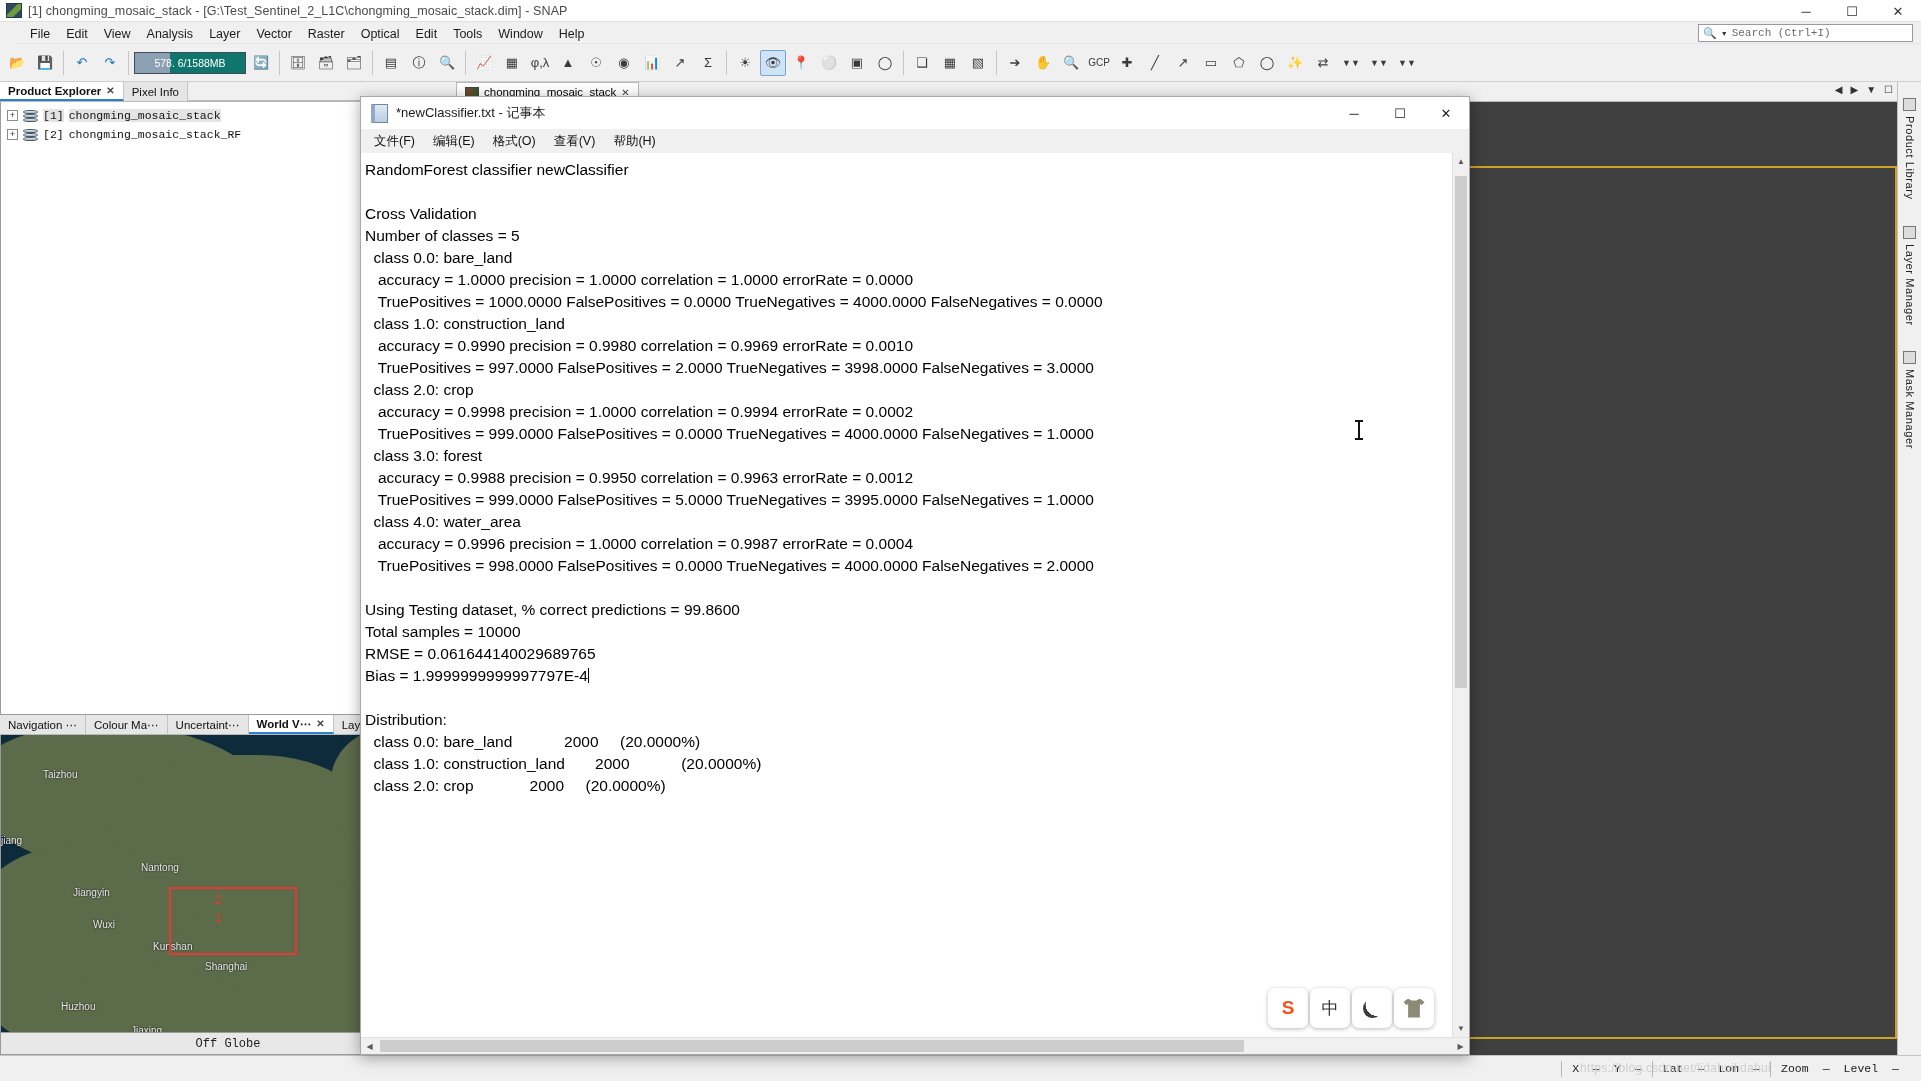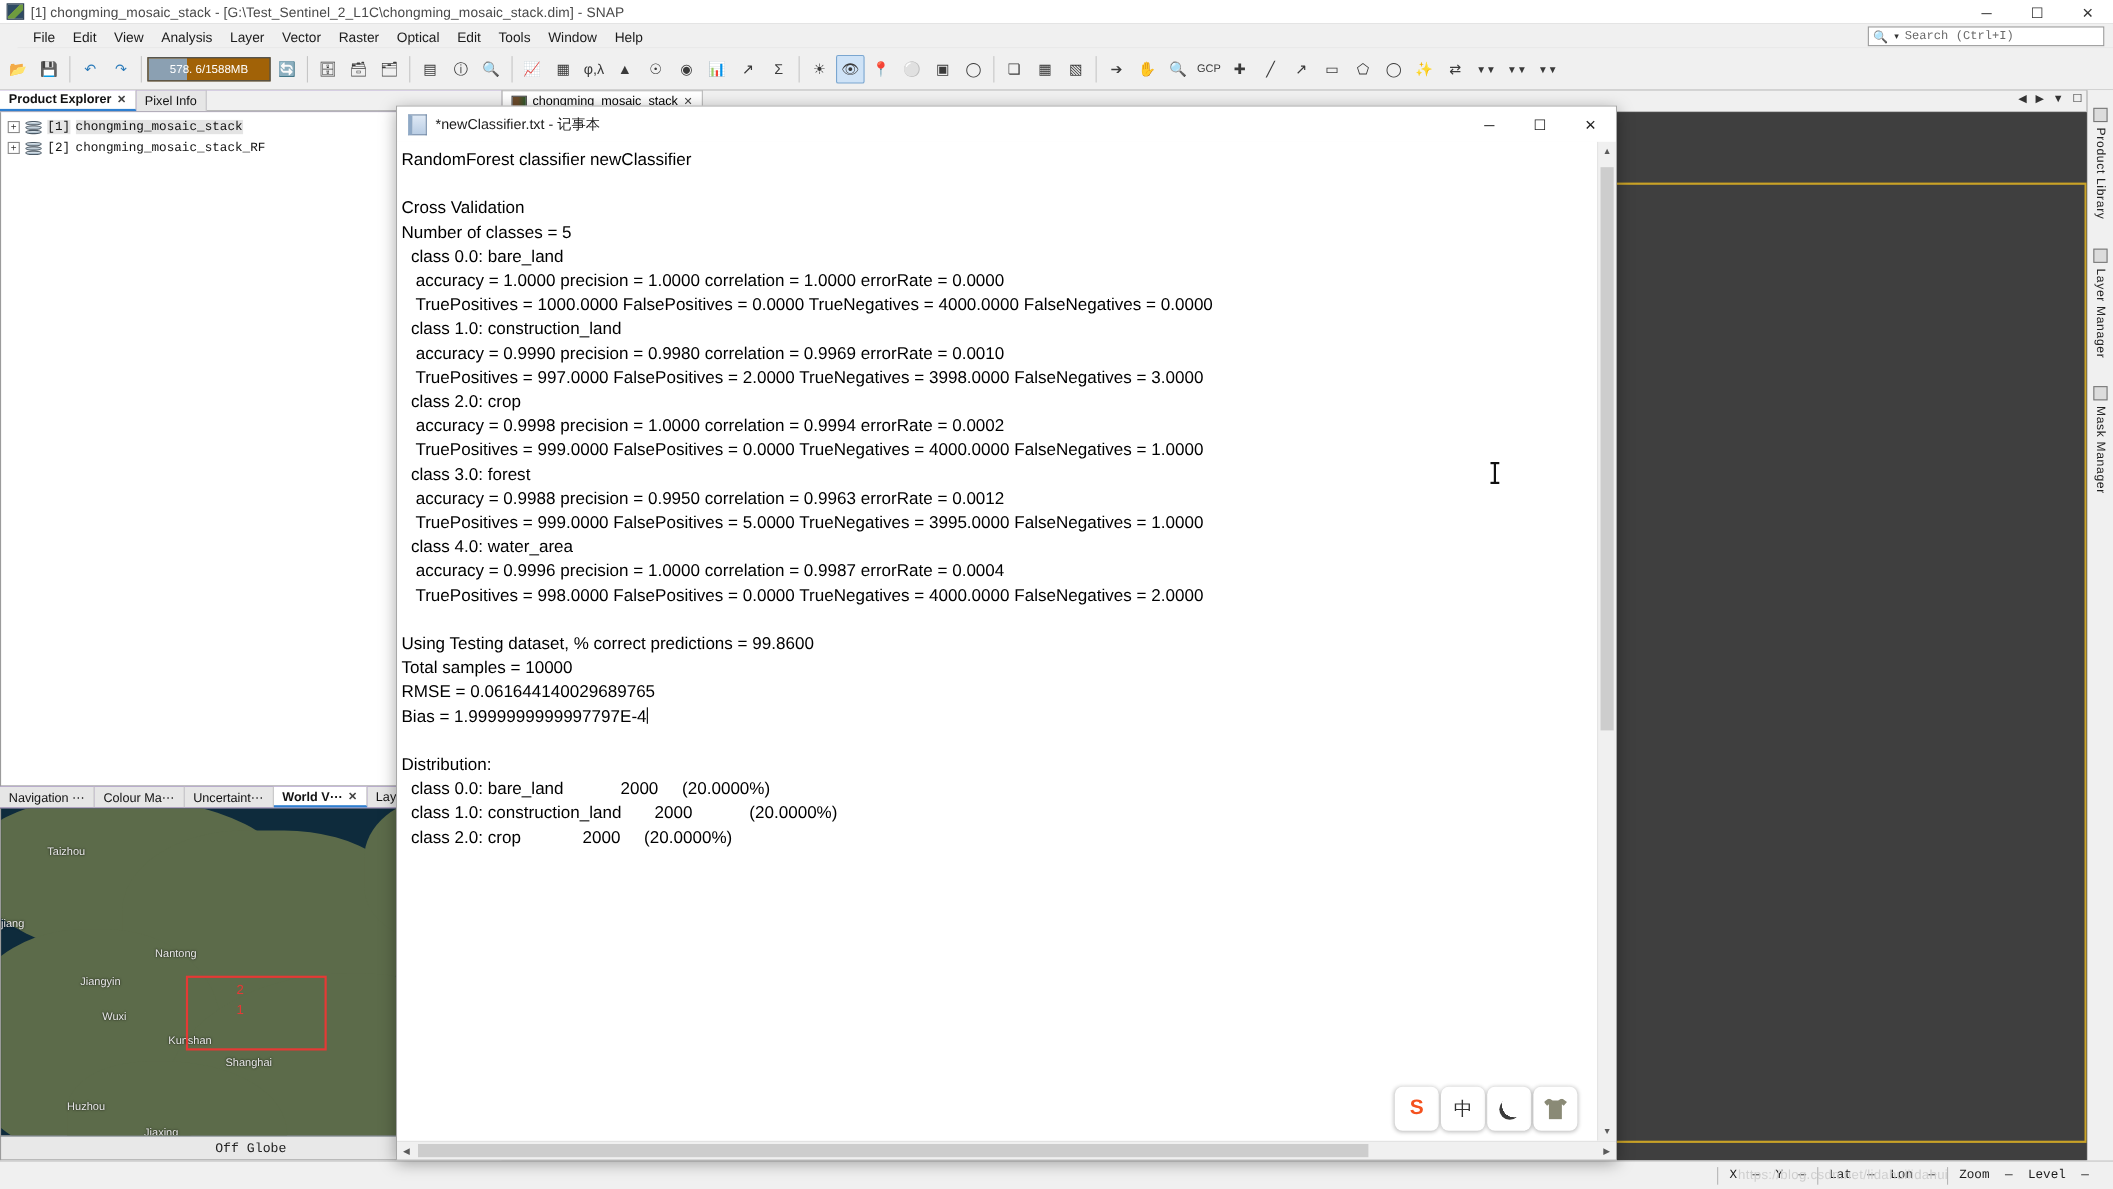--- a/index.html
+++ b/index.html
@@ -42,21 +42,21 @@
 
   .snap-toolbar {
     height:38px; flex:0 0 38px; background:#f0f0f0; display:flex; align-items:center;
     gap:2px; padding:0 4px; border-bottom:1px solid #cfcfcf; position:relative;
   }
   .tb { width:26px; height:26px; border-radius:2px; display:flex; align-items:center; justify-content:center;
         font-size:13px; color:#3a3a3a; position:relative; }
   .tb.sel { background:#cfe3f7; border:1px solid #7aa6d0; }
   .tb-sep { width:1px; height:24px; background:#c6c6c6; margin:0 3px; }
   .mem-indicator {
-    height:22px; min-width:112px; background:#a16207; border:1px solid #3f4c57;
+    height:22px; min-width:112px; background:#0f766e; border:1px solid #3f4c57;
     display:flex; align-items:center; justify-content:center; color:#fff; font-size:10.5px;
     font-family:"Liberation Sans", sans-serif; position:relative; overflow:hidden;
   }
   .mem-indicator .fill { position:absolute; left:0; top:0; bottom:0; width:32%; background:#8ba0b2; }
   .mem-indicator span { position:relative; z-index:2; }
 
   
   .snap-body { flex:1; display:flex; min-height:0; position:relative; }
 
   .left-col { width:456px; flex:0 0 456px; display:flex; flex-direction:column; background:#f0f0f0; }
@@ -417,20 +417,27 @@
   <div class="np-titlebar">
     <div class="np-icon"></div>
     <div class="np-title">*newClassifier.txt - 记事本</div>
     <div class="np-winbtns">
       <div class="np-wb">─</div>
       <div class="np-wb">☐</div>
       <div class="np-wb">✕</div>
     </div>
   </div>
 
+  <div class="np-menubar">
+    <div class="np-mi">文件(F)</div>
+    <div class="np-mi">编辑(E)</div>
+    <div class="np-mi">格式(O)</div>
+    <div class="np-mi">查看(V)</div>
+    <div class="np-mi">帮助(H)</div>
+  </div>
 
   <div class="np-textarea-wrap">
     <div class="np-text"><span>RandomForest classifier newClassifier
 
 Cross Validation
 Number of classes = 5
   class 0.0: bare_land
    accuracy = 1.0000 precision = 1.0000 correlation = 1.0000 errorRate = 0.0000
    TruePositives = 1000.0000 FalsePositives = 0.0000 TrueNegatives = 4000.0000 FalseNegatives = 0.0000
   class 1.0: construction_land

